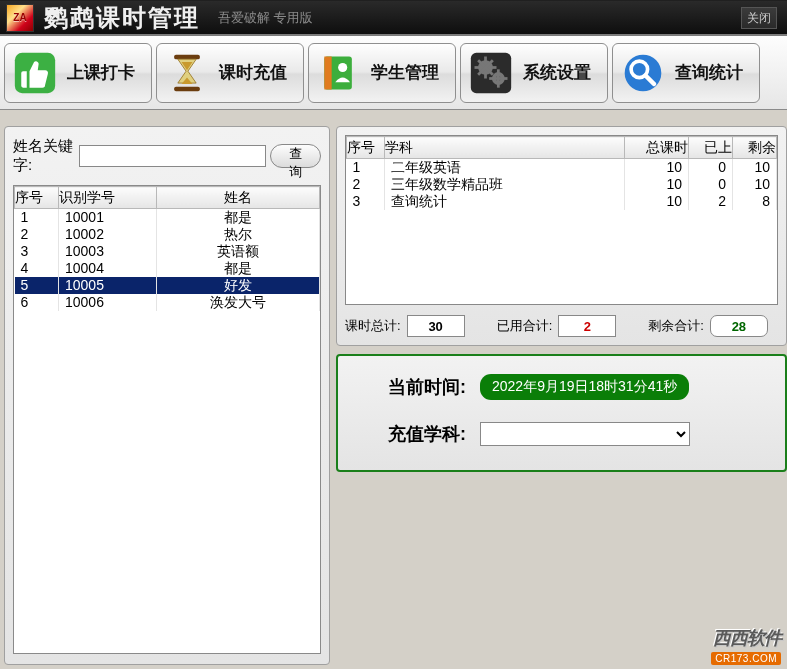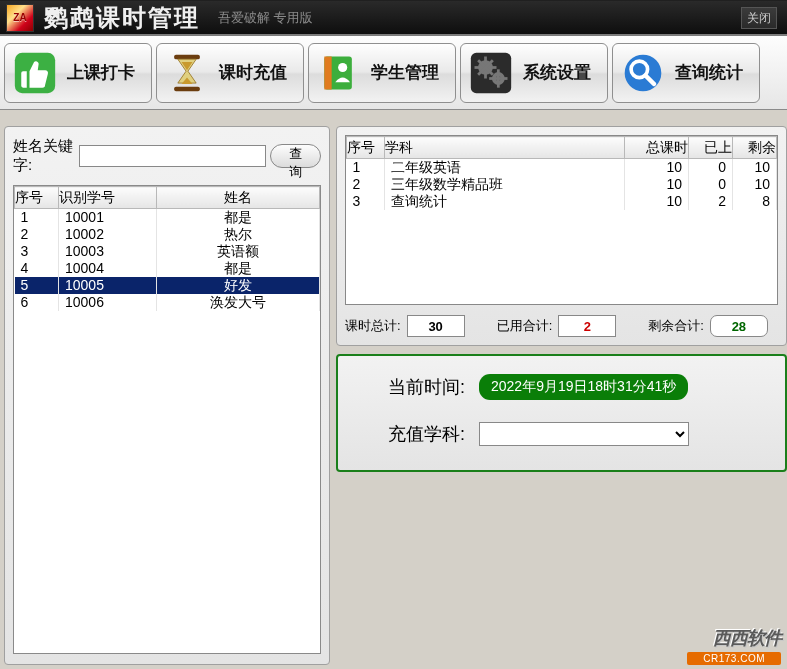--- a/index.html
+++ b/index.html
@@ -263,21 +263,21 @@
   background: linear-gradient(#f2f2f2,#e4e4e4);
   border-radius:4px;
   padding: 18px 20px 0 50px;
   height: 118px;
 }
 .recharge-row {
   display:flex; align-items:center; gap:14px;
   margin-bottom: 22px;
 }
 .recharge-label {
-  font-size:18px; font-weight:normal; color:#000;
+  font-size:18px; font-weight:bold; color:#000;
 }
 .time-box {
   background:#0a7e08;
   color:#fff;
   padding:4px 12px;
   font-size:14px;
   min-width:200px;
   border-radius:11px;
 }
 .subj-select {
@@ -298,21 +298,21 @@
 .watermark .wm1 {
   font-size:18px; font-weight:bold; font-style:italic;
   color:#5a5a5a;
   text-shadow: 1px 1px 0 #c7c7c7, -1px -1px 0 #fff;
   letter-spacing:-1px;
 }
 .watermark .wm2 {
   font-size:10px;
   color:#fff;
   background:#e66b00;
-  padding:1px 16px;
+  padding:1px 4px;
   border-radius:2px;
   display:inline-block;
   letter-spacing:0.5px;
 }
 </style>
 </head>
 <body>
 
 <div class="title-bar">
   <div class="logo">ZA</div>

